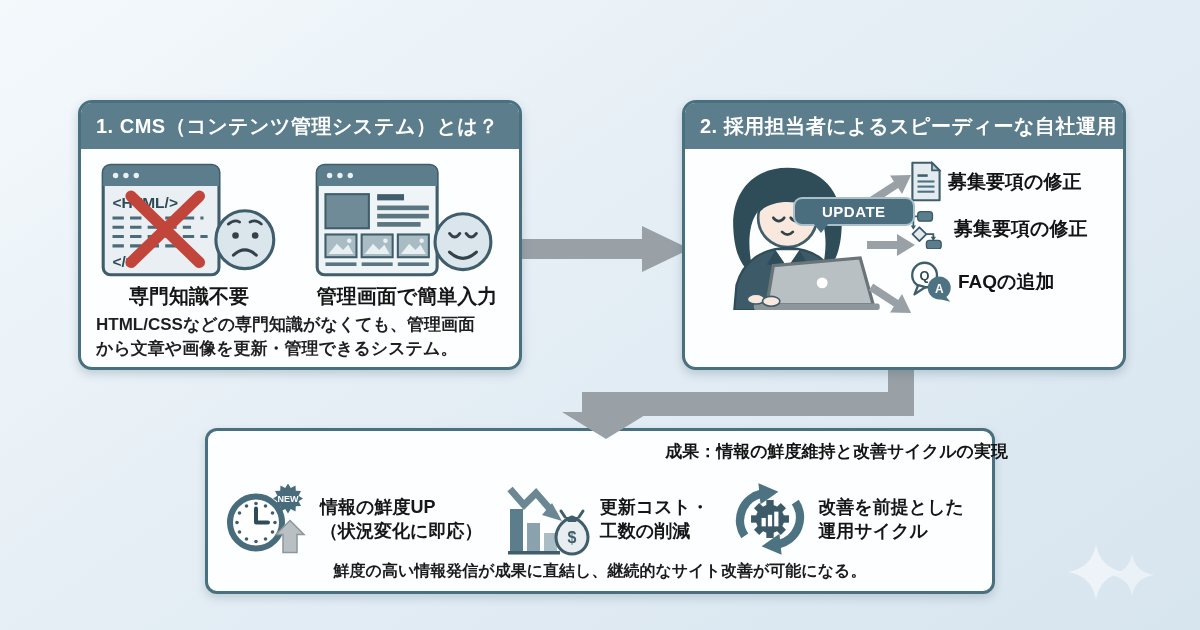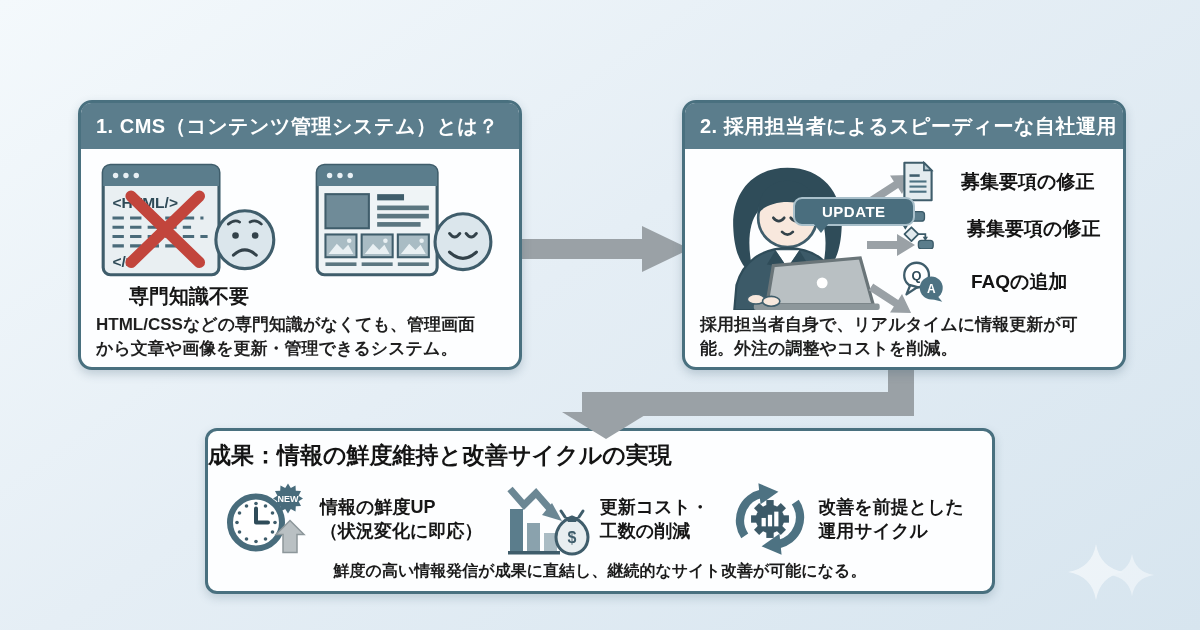--- a/index.html
+++ b/index.html
@@ -43,30 +43,30 @@
     position:absolute; left:108px; top:48px; z-index:5;
     background:#4a6e7e; border:2px solid #a9c0cb; border-radius:9px;
     color:#fff; font-weight:bold; font-size:15px; padding:4px 27px; letter-spacing:.5px;
   }
   .update-bubble:after {
     content:""; position:absolute; left:18px; bottom:-9px;
     border-left:8px solid transparent; border-right:8px solid transparent;
     border-top:10px solid #4a6e7e;
   }
   .fan-arrow { position:absolute; left:182px; width:48px; height:26px; }
-  .b2-item { position:absolute; left:216px; display:flex; align-items:center; gap:26px; }
+  .b2-item { position:absolute; left:224px; display:flex; align-items:center; gap:5px; }
   .b2-item-label { font-size:19px; font-weight:bold; color:#141414; white-space:nowrap; }
   .result-box {
     position:absolute; left:205px; top:428px; width:790px; height:166px;
     background:#fdfeff; border:3px solid #49707f; border-radius:12px; z-index:1;
     box-shadow:0 4px 10px rgba(60,90,110,.22);
   }
   .result-title {
-    position:absolute; top:9px; left:0; width:100%; text-align:left;
-    font-size:23px; font-weight:bold; color:#141414;
+    position:absolute; top:9px; left:16px; width:100%; text-align:right;
+    font-size:17px; font-weight:bold; color:#141414;
   }
   .result-items { position:absolute; top:46px; left:16px; right:28px; height:84px; display:flex; justify-content:space-between; }
   .result-item { display:flex; align-items:center; gap:8px; }
   .result-item-label { font-size:18px; font-weight:bold; line-height:1.35; color:#161616; }
   .result-note {
     position:absolute; bottom:9px; left:0; width:100%; text-align:center;
     font-size:16px; font-weight:bold; color:#1b1b1b;
   }
   .watermark { position:absolute; right:38px; bottom:24px; opacity:.55; z-index:0; }
   svg text { font-family:"Liberation Sans","DejaVu Sans",sans-serif; }
@@ -139,20 +139,21 @@
         </g>
         <rect x="11" y="100" width="30" height="3.5" fill="#5b7680"></rect>
         <rect x="46" y="100" width="30" height="3.5" fill="#5b7680"></rect>
         <rect x="81" y="100" width="30" height="3.5" fill="#5b7680"></rect>
         <g>
           <circle cx="144" cy="80" r="27" fill="#dbe6ec" stroke="#3f5d6b" stroke-width="3"></circle>
           <path d="M131,72 q5,7 10,0 M147,72 q5,7 10,0" stroke="#33424a" stroke-width="2.8" fill="none" stroke-linecap="round"></path>
           <path d="M131,90 q13,12 26,0" stroke="#33424a" stroke-width="3" fill="none" stroke-linecap="round"></path>
         </g>
       </svg>
+      <div class="fig-label" style="left:228px;top:134px;width:196px;">管理画面で簡単入力</div>
 
       <div class="box-desc pre">HTML/CSSなどの専門知識がなくても、管理画面
 から文章や画像を更新・管理できるシステム。</div>
     </div>
   </div>
 
   <svg class="connector-arrow" width="178" height="46" viewBox="0 0 178 46">
     <polygon points="0,13 130,13 130,0 178,23 130,46 130,33 0,33" fill="#9aa1a6"></polygon>
   </svg>
 
@@ -221,22 +222,20 @@
           <circle cx="17" cy="15" r="13.5" fill="#ffffff" stroke="#3f5d6b" stroke-width="2.5"></circle>
           <path d="M10,26 L6,36 L18,28 Z" fill="#ffffff" stroke="#3f5d6b" stroke-width="2.5" stroke-linejoin="round"></path>
           <text x="17" y="20" font-size="14" font-weight="bold" fill="#2f4c59" text-anchor="middle">Q</text>
           <circle cx="33" cy="29" r="12.5" fill="#4d7282"></circle>
           <path d="M40,38 L45,44 L33,41 Z" fill="#4d7282"></path>
           <text x="33" y="34" font-size="13" font-weight="bold" fill="#ffffff" text-anchor="middle">A</text>
         </svg>
         <span class="b2-item-label">FAQの追加</span>
       </div>
 
-      <div class="box-desc pre">採用担当者自身で、リアルタイムに情報更新が可
-能。外注の調整やコストを削減。</div>
     </div>
   </div>
 
   <svg class="elbow-arrow" width="356" height="72" viewBox="0 0 356 72">
     <rect x="326" y="0" width="26" height="46" fill="#9aa1a6"></rect>
     <rect x="20" y="24" width="332" height="24" fill="#9aa1a6"></rect>
     <polygon points="0,44 88,44 44,71" fill="#9aa1a6"></polygon>
   </svg>
 
   <div class="result-box">

